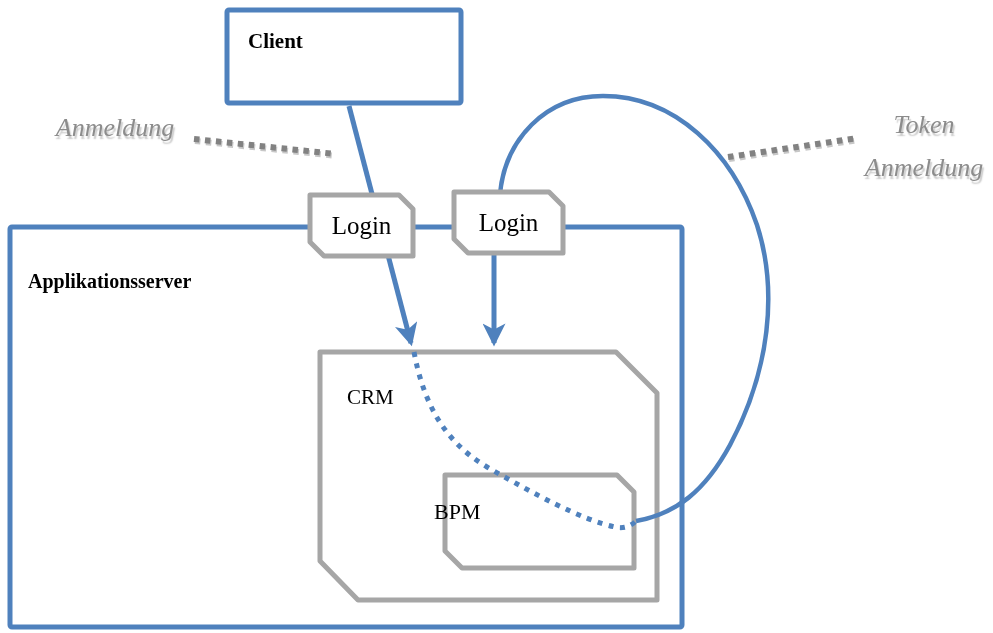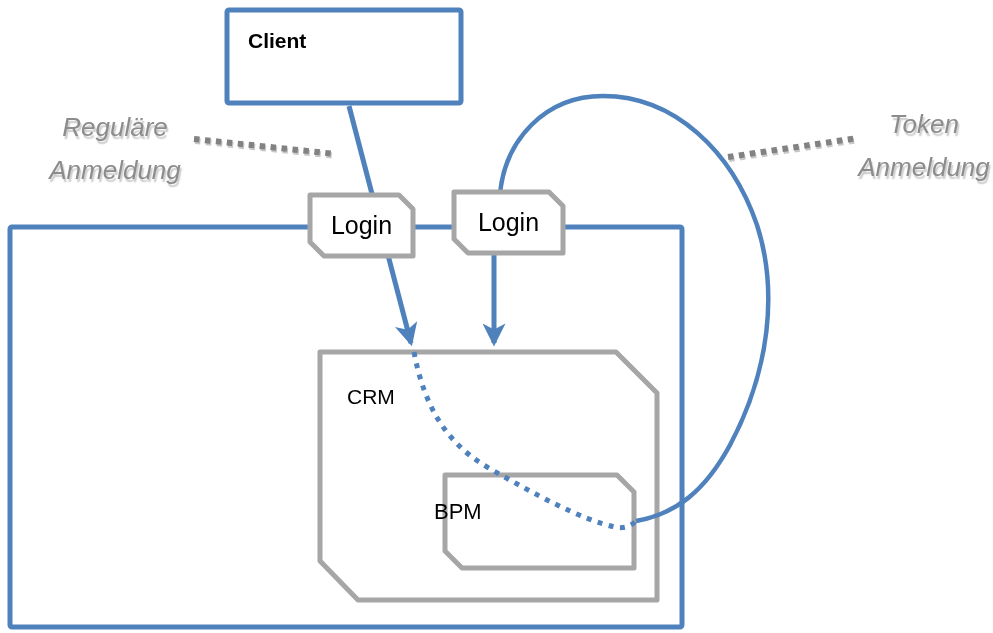--- a/index.html
+++ b/index.html
@@ -11,21 +11,21 @@
     --dots: #828282;
     --paper: #ffffff;
   }
   * { box-sizing: border-box; }
   html, body { margin: 0; padding: 0; background: var(--paper); }
   .stage {
     position: relative;
     width: 993px;
     height: 633px;
     background: var(--paper);
-    font-family: Liberation Sans, sans-serif;
+    font-family: Liberation Serif, serif;
     overflow: hidden;
   }
   svg.layer { position: absolute; left: 0; top: 0; }
 
   
   .blue-box   { fill: none; stroke: var(--blue); stroke-width: 5; }
   .white-blue { fill: var(--paper); stroke: var(--blue); stroke-width: 5; }
   .gray-shape { fill: var(--paper); stroke: var(--gray); stroke-width: 5; stroke-linejoin: round; }
   .blue-line  { fill: none; stroke: var(--blue); stroke-width: 5; }
   .blue-curve { fill: none; stroke: var(--blue); stroke-width: 4.5; }
@@ -93,31 +93,31 @@
 
     <polygon class="gray-shape" points="310,195 399,195 413,209 413,256 324,256 310,242"></polygon>
     <polygon class="gray-shape" points="454,192 549,192 563,206 563,253 468,253 454,239"></polygon>
 
     <line class="leader-dots" x1="194" y1="139" x2="336" y2="154"></line>
     <line class="leader-dots" x1="728" y1="157" x2="858" y2="138"></line>
   </svg>
 
   <div class="label bold client-label">Client</div>
 
+  <div class="label bold appserver-label">Applikationsserver</div>
 
   <div class="login-label login-left-label">Login</div>
 
   <div class="login-label login-right-label">Login</div>
 
   <div class="label crm-label">CRM</div>
 
   <div class="label bpm-label">BPM</div>
 
   <div class="caption caption-left">
-    <span>Reguläre</span>
     <span>Anmeldung</span>
   </div>
 
   <div class="caption caption-right">
     <span>Token</span>
     <span>Anmeldung</span>
   </div>
 
 </div>
 

